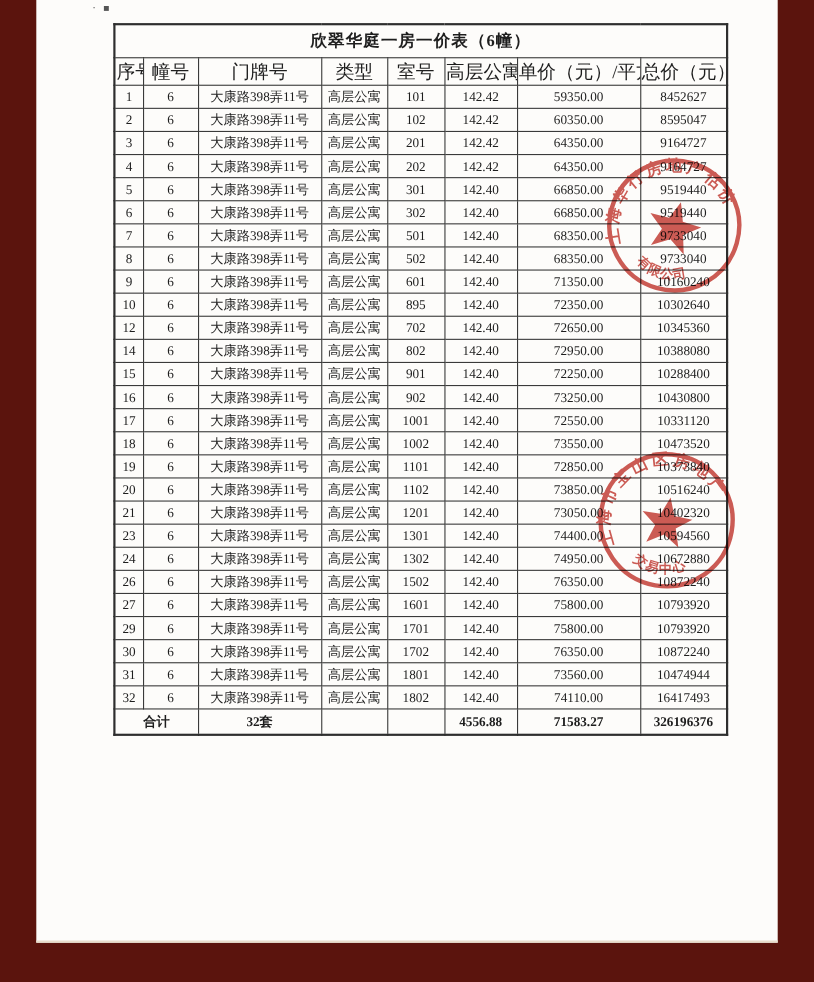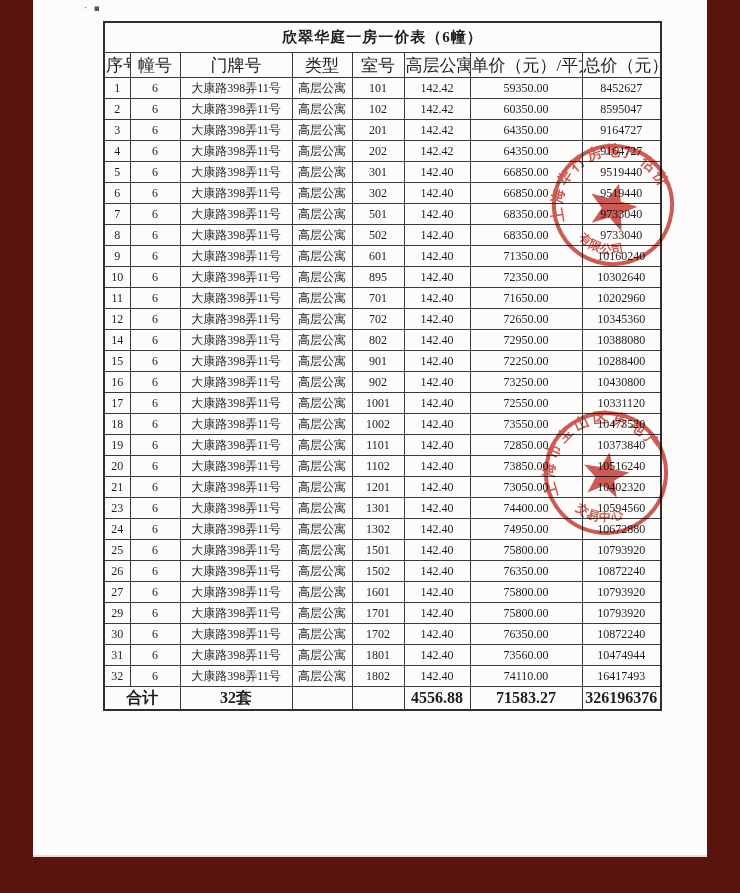--- a/index.html
+++ b/index.html
@@ -49,21 +49,21 @@
     height:24px;
     font-size:17px;
     font-weight:normal;
   }
   tr.data-row td{
     height:20px;
     font-size:12px;
   }
   tr.total-row td{
     height:22px;
-    font-size:16px;
+    font-size:12px;
     font-weight:bold;
   }
   .stamp{
     position:absolute;
     pointer-events:none;
     opacity:0.82;
     mix-blend-mode:multiply;
   }
   #stamp-company{left:516px;top:141px;transform:rotate(16deg);}
   #stamp-district{left:508px;top:408px;transform:rotate(10deg);}
@@ -196,30 +196,20 @@
             <td>10</td>
             <td>6</td>
             <td>大康路398弄11号</td>
             <td>高层公寓</td>
             <td>895</td>
             <td>142.40</td>
             <td>72350.00</td>
             <td>10302640</td>
           </tr>
           <tr class="data-row">
-            <td>11</td>
-            <td>6</td>
-            <td>大康路398弄11号</td>
-            <td>高层公寓</td>
-            <td>701</td>
-            <td>142.40</td>
-            <td>71650.00</td>
-            <td>10202960</td>
-          </tr>
-          <tr class="data-row">
             <td>12</td>
             <td>6</td>
             <td>大康路398弄11号</td>
             <td>高层公寓</td>
             <td>702</td>
             <td>142.40</td>
             <td>72650.00</td>
             <td>10345360</td>
           </tr>
           <tr class="data-row">
@@ -314,30 +304,20 @@
           </tr>
           <tr class="data-row">
             <td>24</td>
             <td>6</td>
             <td>大康路398弄11号</td>
             <td>高层公寓</td>
             <td>1302</td>
             <td>142.40</td>
             <td>74950.00</td>
             <td>10672880</td>
-          </tr>
-          <tr class="data-row">
-            <td>25</td>
-            <td>6</td>
-            <td>大康路398弄11号</td>
-            <td>高层公寓</td>
-            <td>1501</td>
-            <td>142.40</td>
-            <td>75800.00</td>
-            <td>10793920</td>
           </tr>
           <tr class="data-row">
             <td>26</td>
             <td>6</td>
             <td>大康路398弄11号</td>
             <td>高层公寓</td>
             <td>1502</td>
             <td>142.40</td>
             <td>76350.00</td>
             <td>10872240</td>

